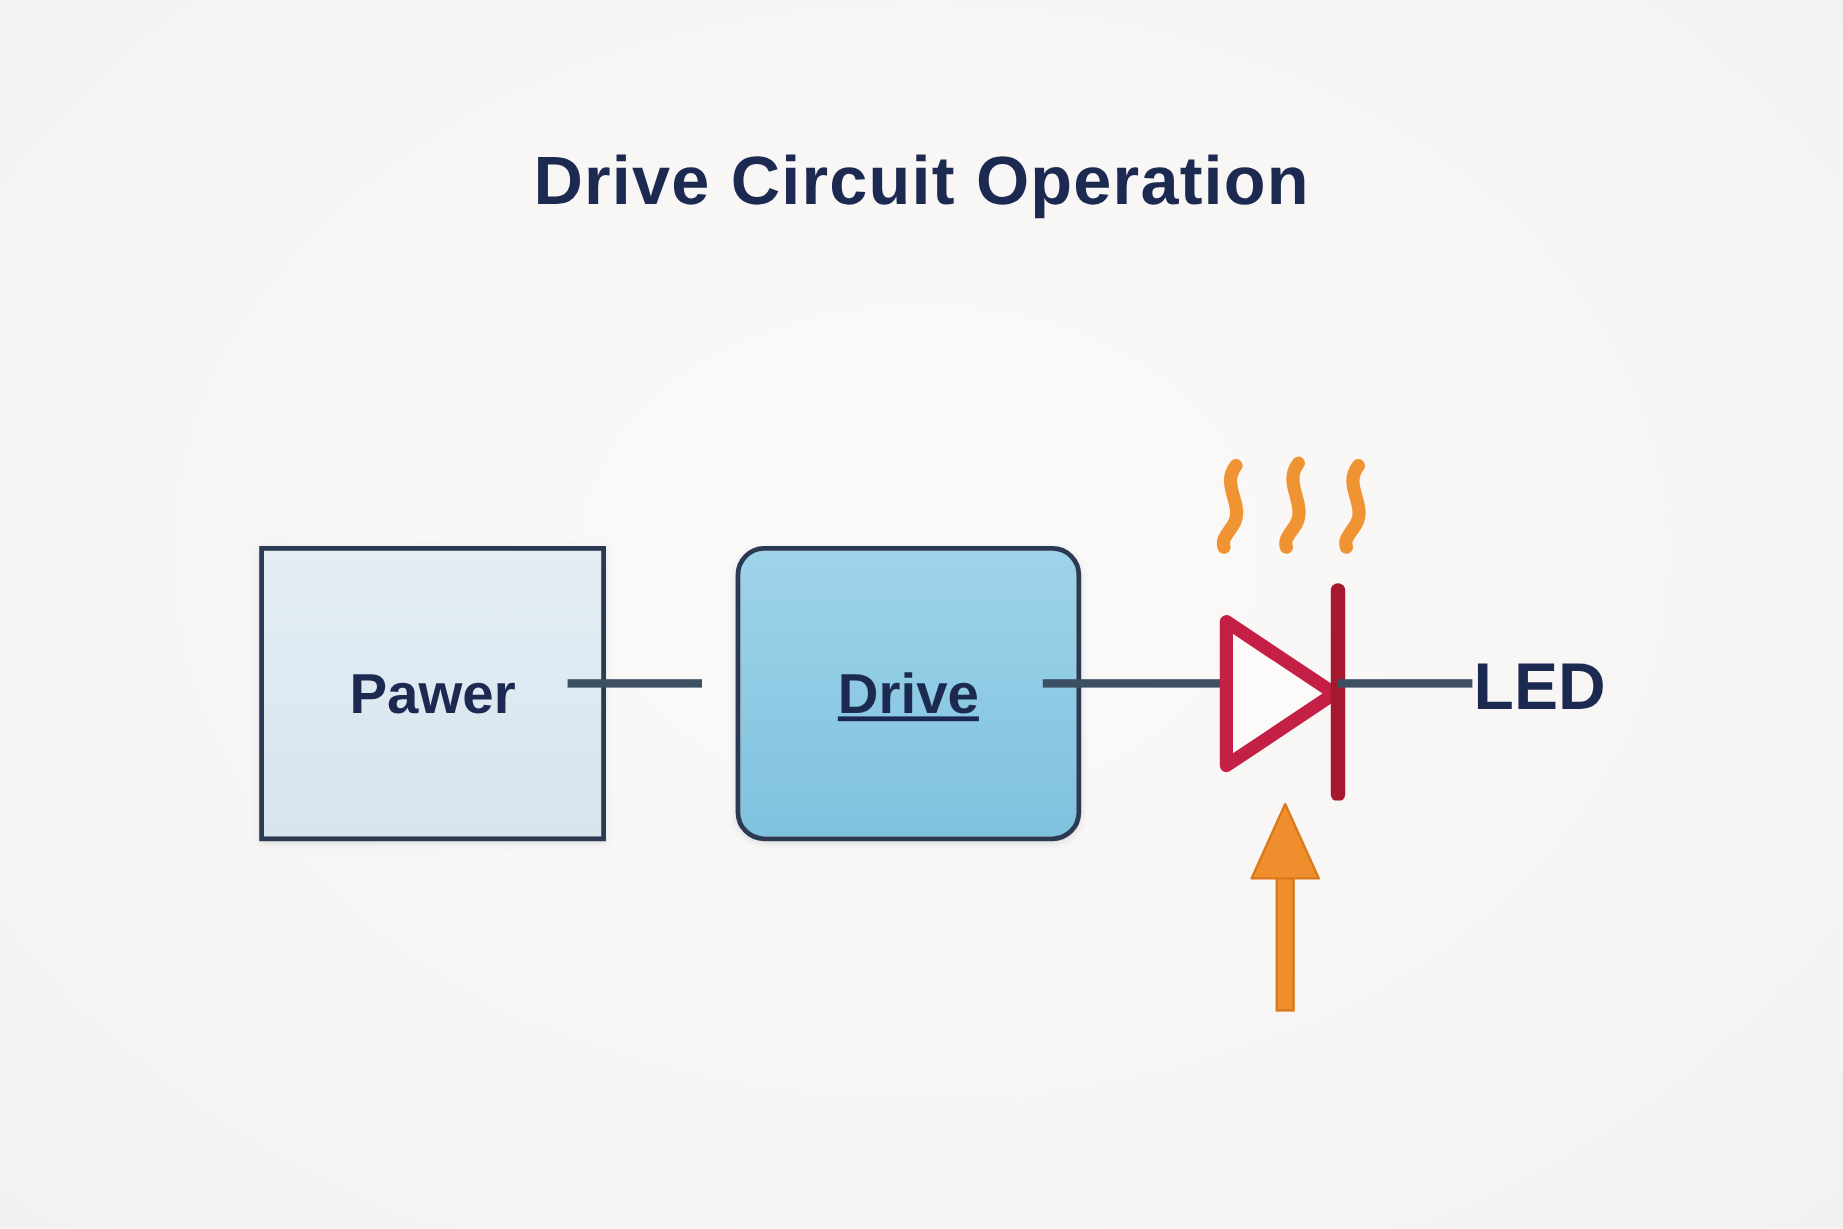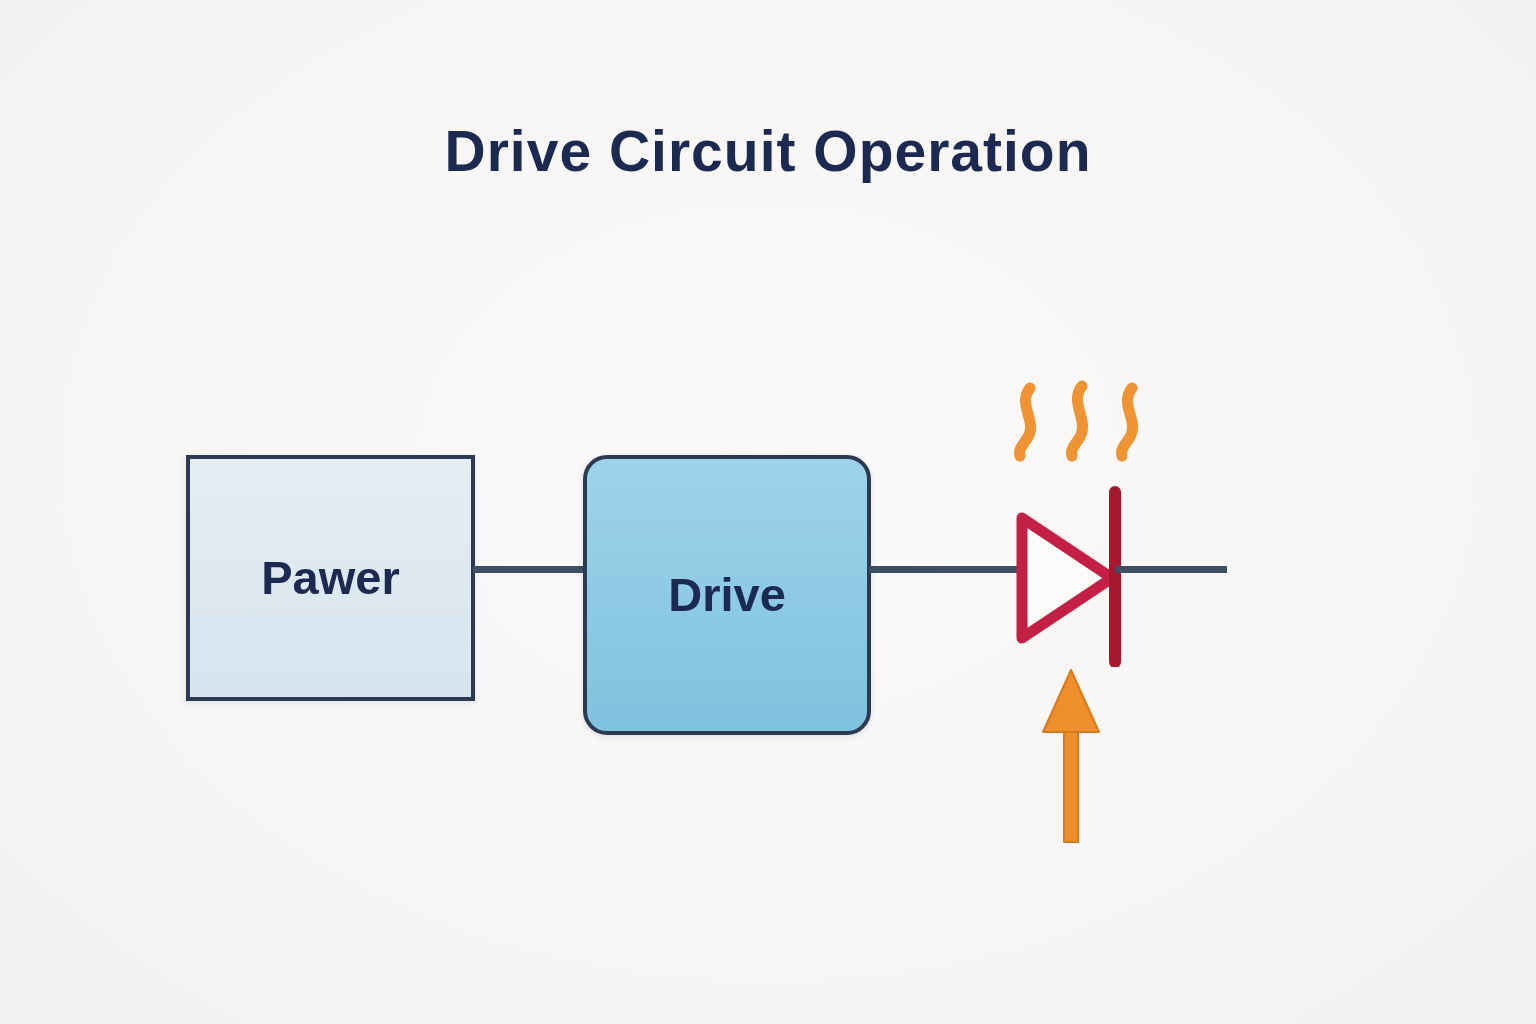--- a/index.html
+++ b/index.html
@@ -38,39 +38,41 @@
     border: 4px solid #2b3a52;
     display: flex;
     flex-direction: column;
     align-items: center;
     justify-content: center;
     text-align: center;
     font-size: 47px;
     font-weight: 600;
     line-height: 1.35;
     color: #1c2951;
+    margin-left: 30px;
   }
 
   .box-power {
     left: 186px;
     top: 455px;
     width: 289px;
     height: 246px;
     background: linear-gradient(180deg, #e4edf4 0%, #d7e4ee 100%);
     box-shadow: 0 2px 6px rgba(40,60,90,0.10);
   }
 
   .box-drive {
     left: 583px;
     top: 455px;
     width: 288px;
-    height: 280px;
+    height: 246px;
     border-radius: 24px;
     background: linear-gradient(180deg, #9ed3ea 0%, #7fc2de 100%);
     box-shadow: 0 2px 6px rgba(40,60,90,0.12);
+    text-decoration: underline;
   }
 
   .wire {
     position: absolute;
     height: 7px;
     background: #3d4f63;
     top: 566px;
   }
   .wire-1 { left: 473px;  width: 112px; }
   .wire-2 { left: 869px;  width: 155px; }
@@ -150,20 +152,21 @@
 
   <div class="wire wire-2"></div>
 
   <svg class="diode-svg" viewBox="0 0 130 185">
     <polygon points="14,36 14,156 104,96" fill="#fdfbfa" stroke="#c41f45" stroke-width="11" stroke-linejoin="round"></polygon>
     <line x1="107" y1="10" x2="107" y2="180" stroke="#a5182e" stroke-width="12" stroke-linecap="round"></line>
   </svg>
 
   <div class="wire wire-3"></div>
 
+  <div class="led-label">LED</div>
 
 
   <svg class="heat-svg" viewBox="0 0 150 92">
     <g fill="none" stroke="#ef9333" stroke-width="11" stroke-linecap="round">
       <path d="M 30,10 C 16,28 40,44 26,62 C 22,68 18,72 20,78"></path>
       <path d="M 82,8 C 68,26 92,44 78,62 C 74,68 70,72 72,78"></path>
       <path d="M 132,10 C 118,28 142,44 128,62 C 124,68 120,72 122,78"></path>
     </g>
   </svg>
 

